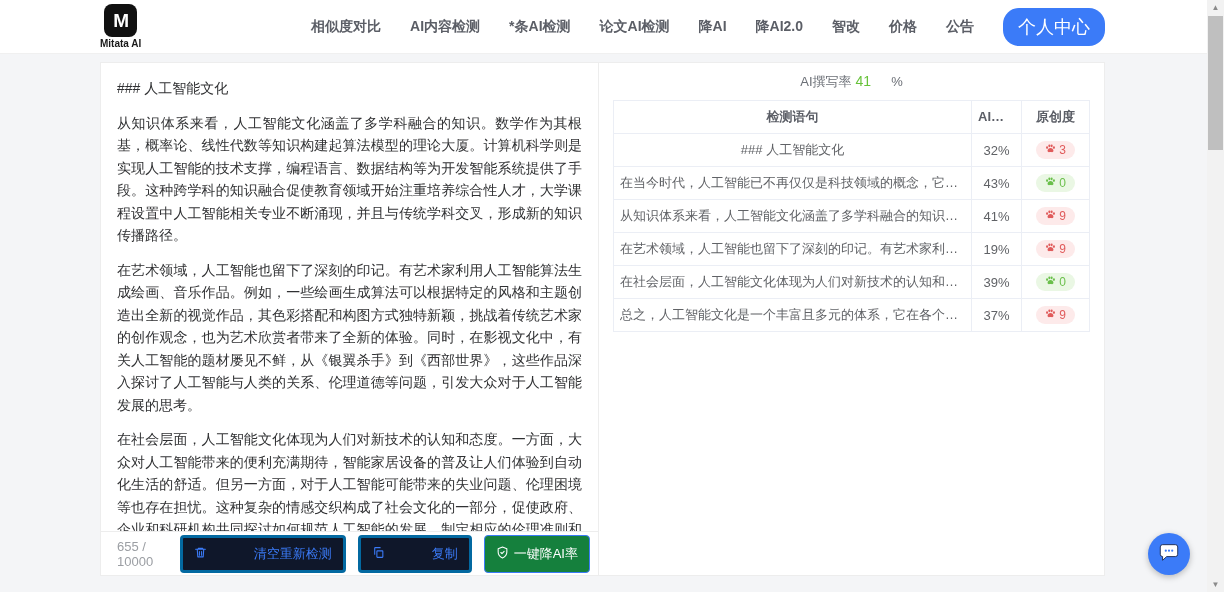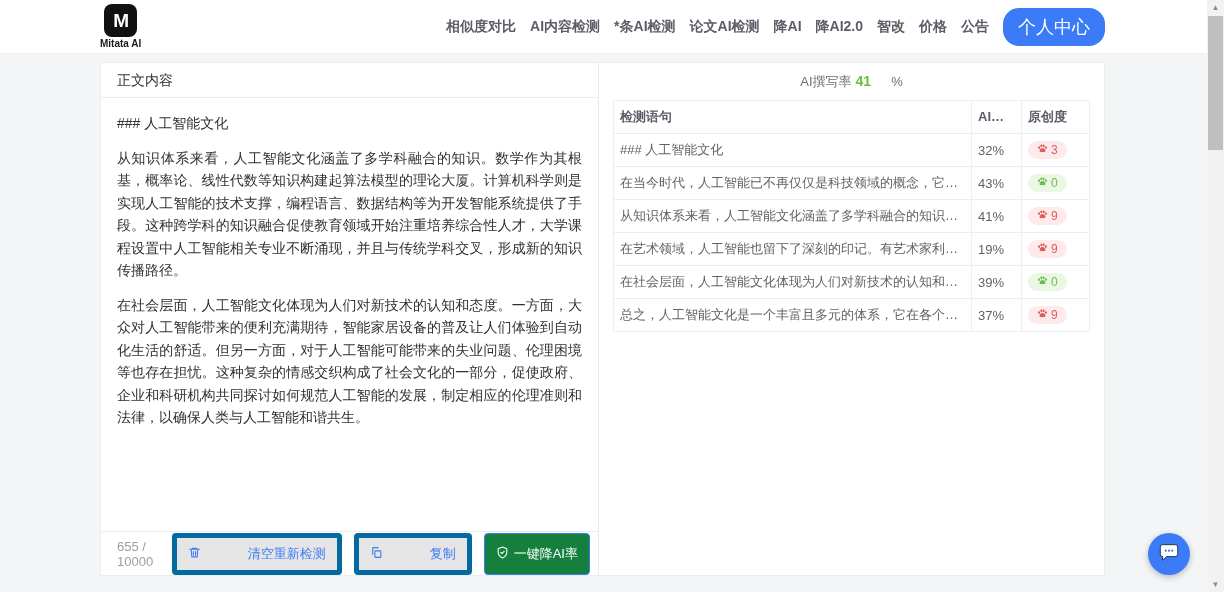--- a/index.html
+++ b/index.html
@@ -15,21 +15,21 @@
     height:54px; background:#fff; border-bottom:1px solid #f0f0f0;
     display:flex; align-items:center; padding-left:100px;
   }
   .logo { display:flex; flex-direction:column; align-items:center; }
   .logo-icon {
     width:33px; height:33px; background:#111; border-radius:8px;
     color:#fff; display:flex; align-items:center; justify-content:center;
     font-weight:bold; font-size:19px; letter-spacing:-1px;
   }
   .logo-text { font-size:10px; font-weight:bold; color:#1a1a1a; margin-top:1px; }
-  .nav-links { margin-left:auto; display:flex; align-items:center; gap:14px; padding-right:119px; }
+  .nav-links { margin-left:auto; display:flex; align-items:center; gap:29px; padding-right:119px; }
   .nav-link { font-size:14px; font-weight:700; color:#5b5e66; cursor:pointer; white-space:nowrap; }
   .profile-btn {
     background:#3b7bf8; color:#fff; border:none; border-radius:16px;
     font-size:18px; font-weight:400; padding:7px 15px; cursor:pointer; white-space:nowrap;
   }
   
   .card {
     position:absolute; left:100px; top:62px; width:1005px; height:514px;
     background:#fff; border:1px solid #ededed; display:flex;
   }
@@ -42,32 +42,32 @@
   
   .editor-body { flex:1; padding:2px 16px 0; font-size:14px; color:#303133; text-align:justify; overflow:hidden; }
   .editor-body p { margin:12px 0; line-height:22.5px; }
   .editor-footer {
     flex:0 0 44px; border-top:1px solid #ededed;
     display:flex; align-items:center; padding:0 8px 0 16px;justify-content:flex-end;
   }
   .char-count { font-size:13px; color:#9b9ea3; }
   .footer-buttons { margin-left:auto; display:flex; gap:12px; }
   .btn { display:inline-flex; align-items:center; gap:5px; border-radius:4px; font-size:13px; padding:7px 11px; cursor:pointer; white-space:nowrap; }
-  .btn-outline { border:5px solid #0369a1; color:#3b7bf8; background:#e5e5e5;gap:47px; }
+  .btn-outline { border:3px solid #0369a1; color:#3b7bf8; background:#0f172a;gap:47px; }
   .btn-primary { border:1px solid #3b7bf8; background:#15803d; color:#fff; }
   .btn svg { flex:0 0 auto; }
   
   .ai-rate { text-align:center; padding:10px 0 9px; font-size:13px; color:#6b6f76; }
-  .ai-rate .value { color:#67c23a; font-weight:bold; font-size:14px; margin:0 20px 0 4px; }
+  .ai-rate .value { color:#67c23a; font-weight:normal; font-size:14px; margin:0 20px 0 4px; }
   .report-table {
     margin:0 14px; width:calc(100% - 28px);
     border-collapse:collapse; table-layout:fixed; font-size:13px; color:#606266;
   }
   .report-table th, .report-table td {
-    border:1px solid #ebeef5; text-align:left; padding:7px 6px;
+    border:1px solid #ebeef5; text-align:center; padding:7px 6px;
     overflow:hidden; white-space:nowrap; text-overflow:ellipsis; height:31px;
   }
   .report-table th { font-weight:700; color:#5b5e66; }
   .col-sentence { width:358px; }
   .col-prob { width:50px; }
   .col-orig { width:68px; }
   .badge {
     display:inline-flex; align-items:center; gap:3px;
     border-radius:10px; padding:2px 9px; font-size:12px; line-height:14px;
   }
@@ -112,24 +112,24 @@
     <span class="nav-link">智改</span>
     <span class="nav-link">价格</span>
     <span class="nav-link">公告</span>
     <button class="profile-btn">个人中心</button>
   </div>
 </nav>
 
 <main class="card">
 
   <section class="left-panel">
-    <div class="panel-header">正文内容</div>
     <div class="editor-body">
       <p>### 人工智能文化</p>
       <p>从知识体系来看，人工智能文化涵盖了多学科融合的知识。数学作为其根基，概率论、线性代数等知识构建起算法模型的理论大厦。计算机科学则是实现人工智能的技术支撑，编程语言、数据结构等为开发智能系统提供了手段。这种跨学科的知识融合促使教育领域开始注重培养综合性人才，大学课程设置中人工智能相关专业不断涌现，并且与传统学科交叉，形成新的知识传播路径。</p>
+      <p>在艺术领域，人工智能也留下了深刻的印记。有艺术家利用人工智能算法生成绘画、音乐作品。例如，一些绘画生成算法可以根据特定的风格和主题创造出全新的视觉作品，其色彩搭配和构图方式独特新颖，挑战着传统艺术家的创作观念，也为艺术欣赏者带来了全新的体验。同时，在影视文化中，有关人工智能的题材屡见不鲜，从《银翼杀手》到《西部世界》，这些作品深入探讨了人工智能与人类的关系、伦理道德等问题，引发大众对于人工智能发展的思考。</p>
       <p>在社会层面，人工智能文化体现为人们对新技术的认知和态度。一方面，大众对人工智能带来的便利充满期待，智能家居设备的普及让人们体验到自动化生活的舒适。但另一方面，对于人工智能可能带来的失业问题、伦理困境等也存在担忧。这种复杂的情感交织构成了社会文化的一部分，促使政府、企业和科研机构共同探讨如何规范人工智能的发展，制定相应的伦理准则和法律，以确保人类与人工智能和谐共生。</p>
 
     </div>
     <div class="editor-footer">
       <span class="char-count">655 / 10000</span>
       <div class="footer-buttons">
         <button class="btn btn-outline">
           <span>
             <svg width="13" height="13" viewBox="0 0 24 24" fill="none" stroke="currentColor" stroke-width="2" stroke-linecap="round" stroke-linejoin="round">
                 <path d="M3 6h18M8 6V4h8v2M6 6l1 14h10l1-14M10 10v7M14 10v7"></path>

